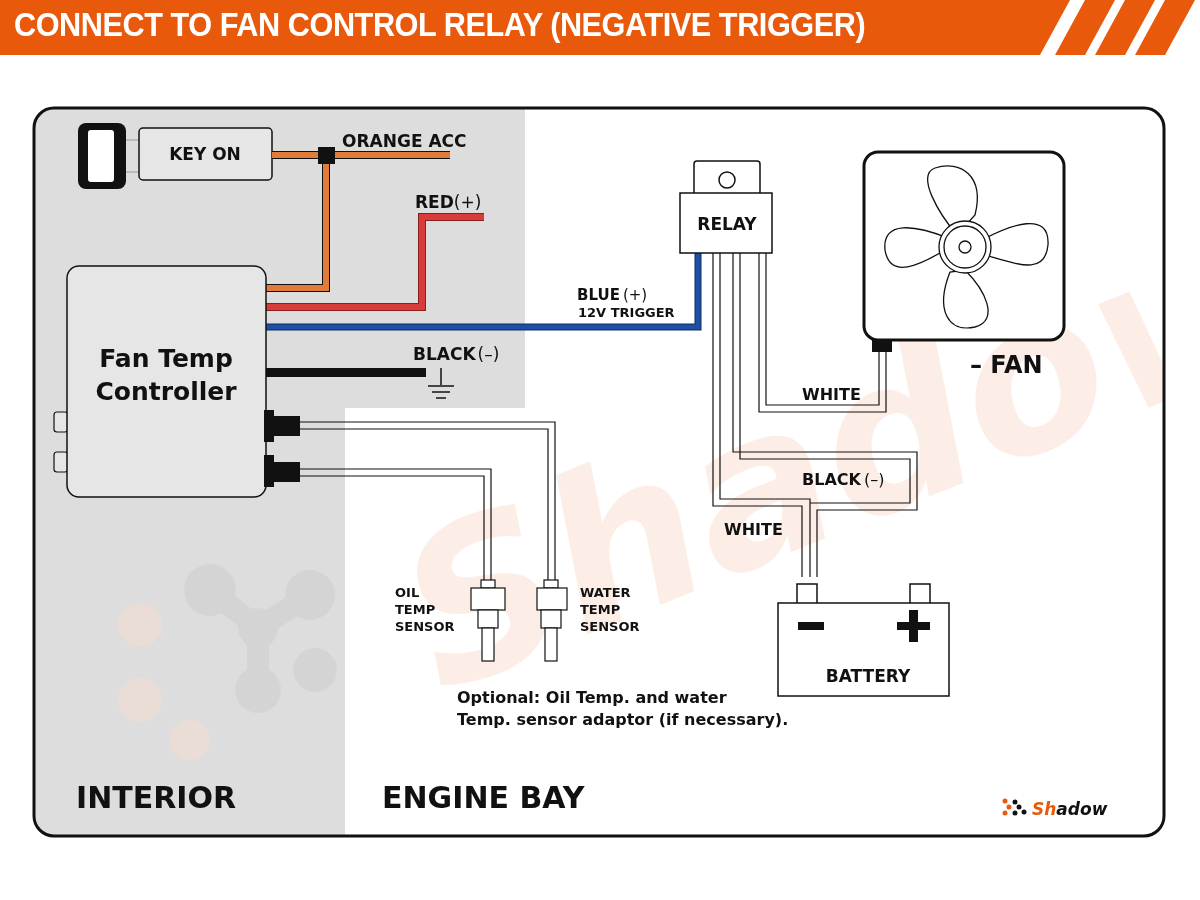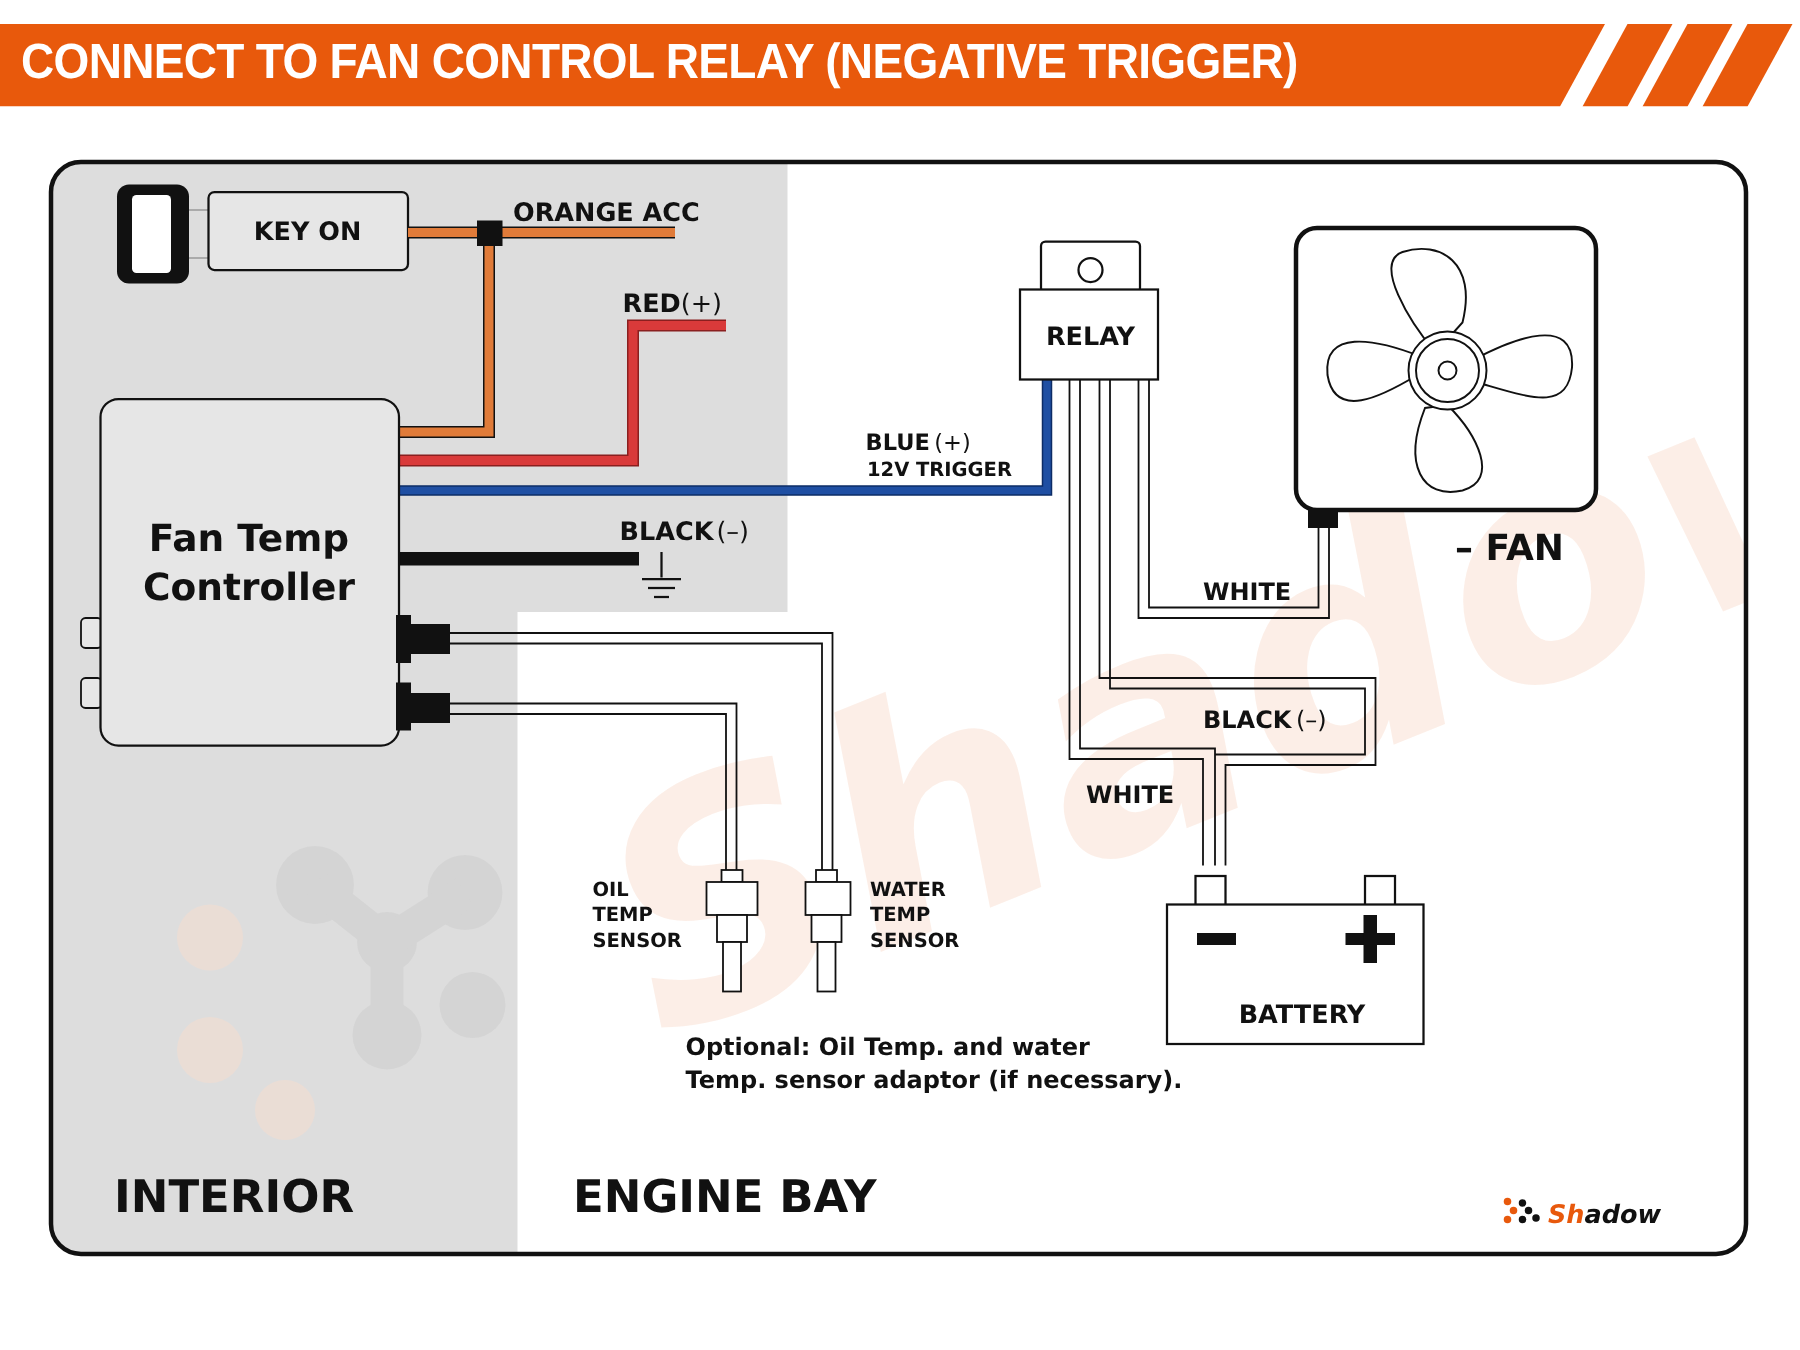--- a/index.html
+++ b/index.html
@@ -1,17 +1,17 @@
 <!DOCTYPE html>
 <html><head>
 <meta charset="utf-8">
 <style>
   html,body{margin:0;padding:0;background:#fff;}
   body{width:1200px;height:900px;position:relative;overflow:hidden;font-family:"DejaVu Sans","Liberation Sans",sans-serif;}
-  .header{position:absolute;left:0;top:16px;width:1164px;height:55px;text-align:center;}
+  .header{position:absolute;left:0;top:0;width:1164px;height:55px;text-align:center;}
   .header-title{position:absolute;left:14px;top:6px;font-family:"Liberation Sans",sans-serif;font-weight:bold;font-size:33px;color:#fff;letter-spacing:-0.5px;transform:scaleX(0.93);transform-origin:left center;white-space:nowrap;}
   svg text{font-family:"DejaVu Sans","Liberation Sans",sans-serif;font-weight:bold;}
 </style>
 </head>
 <body>
 
 <div class="header">
   <svg width="1200" height="55" style="position:absolute;left:0;top:0">
     <polygon points="0,0 1070,0 1040,55 0,55" fill="#e8590c"></polygon>
     <polygon points="1085,0 1115,0 1085,55 1055,55" fill="#e8590c"></polygon>

